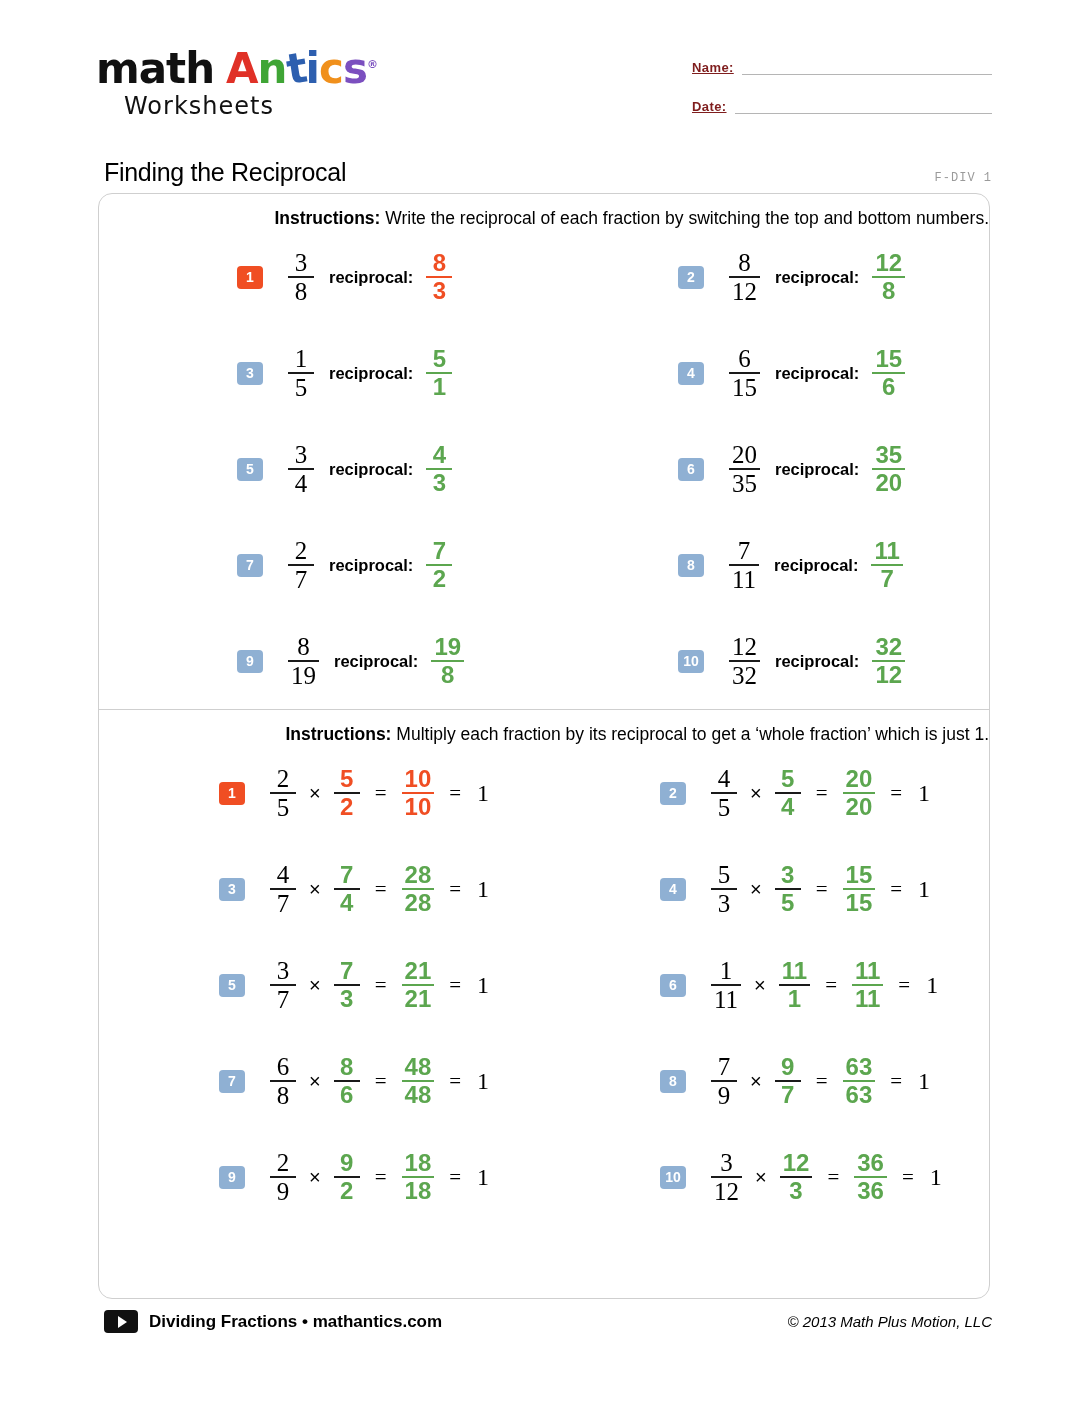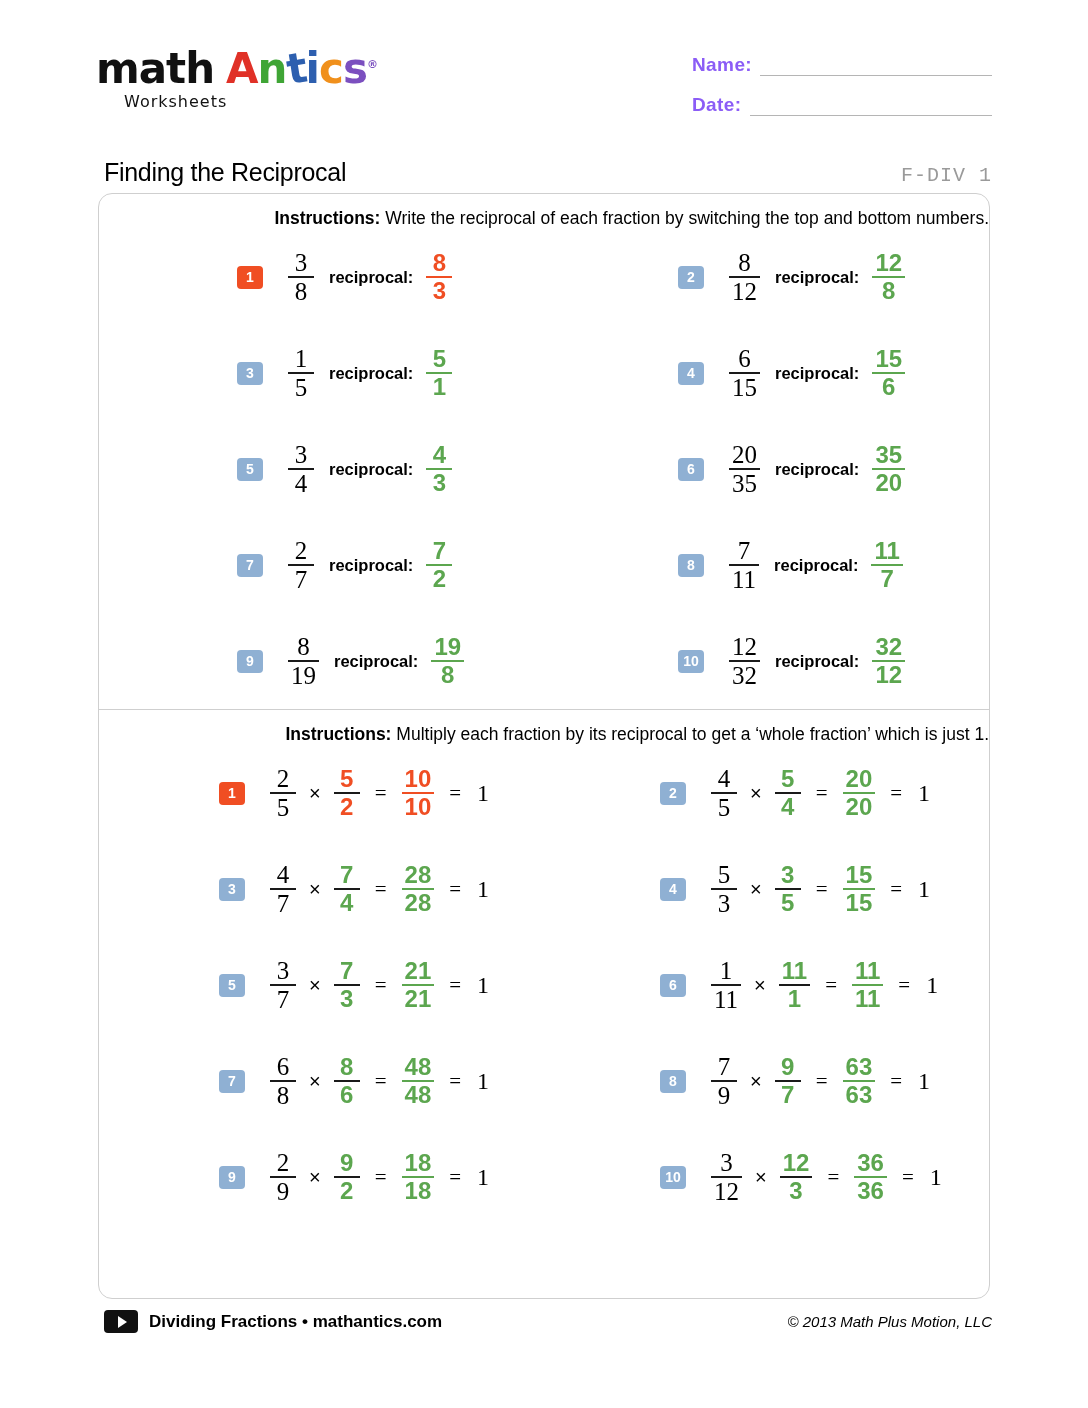--- a/index.html
+++ b/index.html
@@ -43,45 +43,46 @@
   .logo-main .i { color:#2D5FAF; }
   .logo-main .c { color:#F0901C; }
   .logo-main .s { color:#7B4FBF; }
   .logo-reg {
     font-size: 11px;
     color:#7B4FBF;
     vertical-align: super;
   }
   .logo-sub {
     font-family: "DejaVu Sans", sans-serif;
-    font-size: 16px;
+    font-size: 24px;
     color:#111;
     margin-top: 2px;
     margin-left: 28px;
     letter-spacing: 1px;
   }
 
   .namedate {
     position: absolute;
     right: 96px;
     top: 54px;
     width: 300px;
   }
   .nd-row {
     display: flex;
     align-items: flex-end;
     margin-bottom: 18px;
   }
   .nd-label {
-    font-size: 19px;
+    font-size: 13px;
     font-weight: bold;
-    color: #8b5cf6;
+    color: #7f1d1d;
     letter-spacing: 0.4px;
     margin-right: 8px;
     white-space: nowrap;
+    text-decoration: underline;
   }
   .nd-line {
     flex: 1;
     border-bottom: 1.5px solid #b5b5b5;
     height: 20px;
   }
 
   
   .titlerow {
     position: absolute;
@@ -92,21 +93,21 @@
     align-items: baseline;
     justify-content: space-between;
   }
   .worksheet-title {
     font-size: 25px;
     font-weight: normal;
     letter-spacing: -0.3px;
   }
   .worksheet-code {
     font-family: "Liberation Mono", monospace;
-    font-size: 20px;
+    font-size: 12px;
     color: #9a9a9a;
     letter-spacing: 1px;
   }
 
   
   .panel {
     position: absolute;
     left: 98px;
     top: 193px;
     width: 892px;

